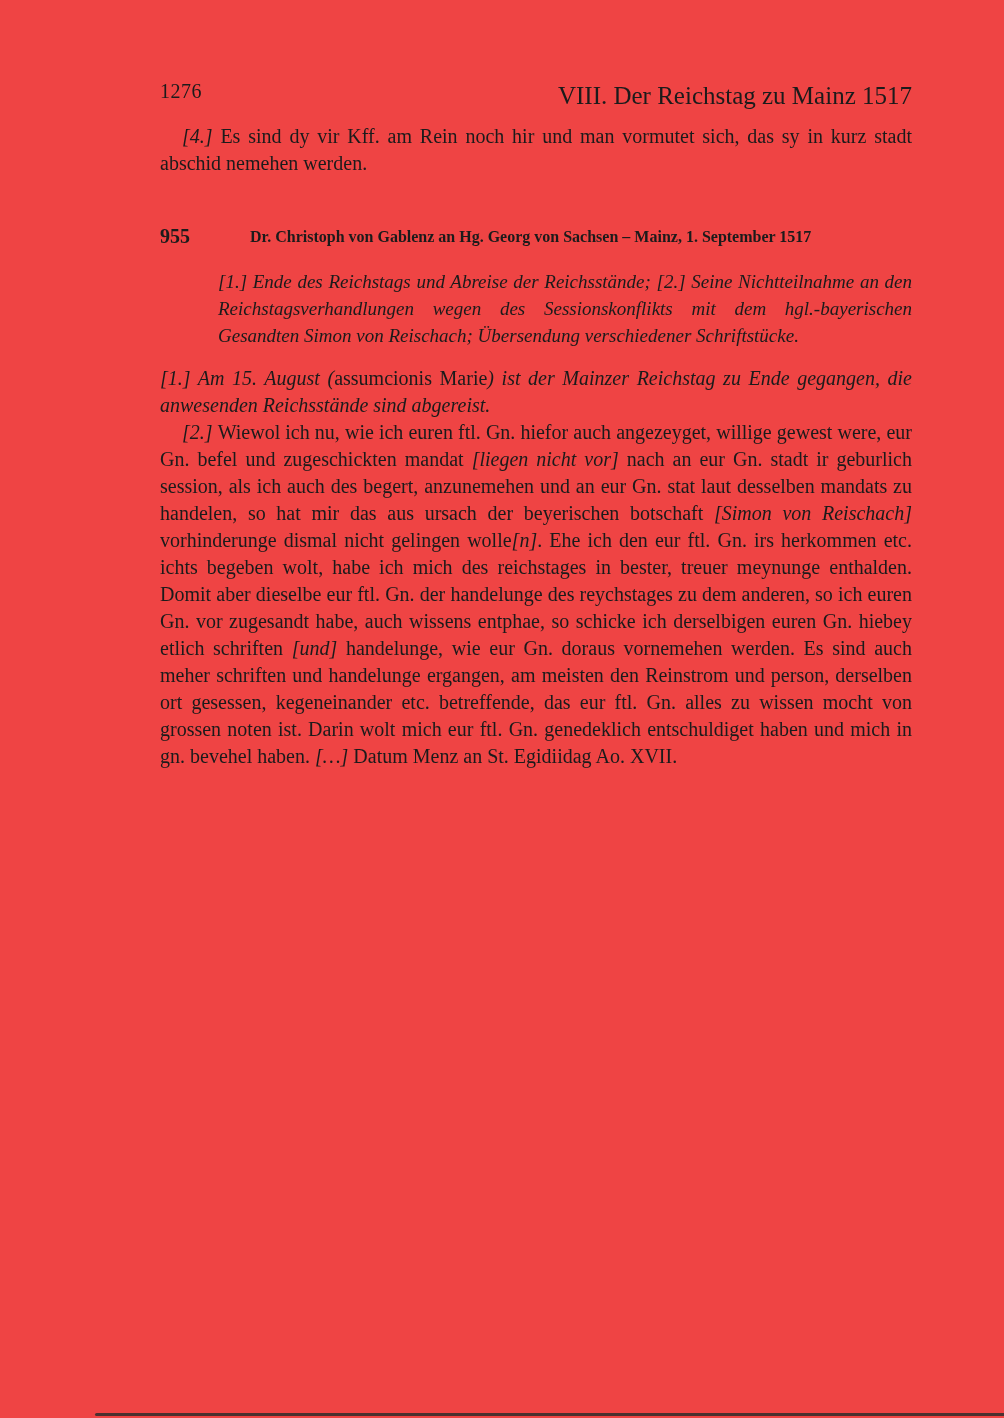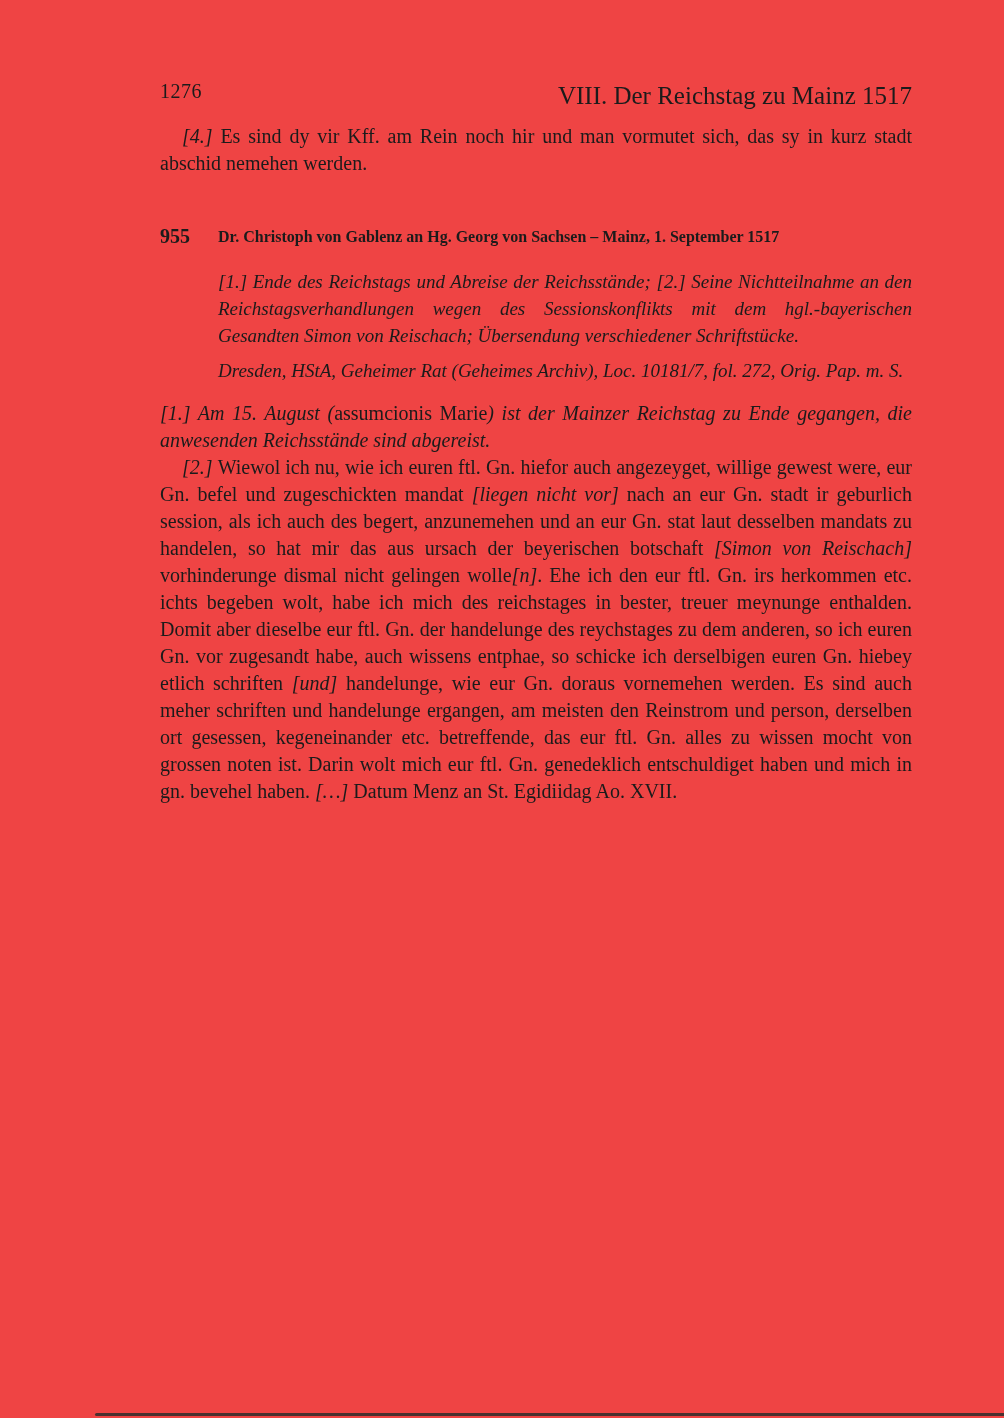--- a/index.html
+++ b/index.html
@@ -40,20 +40,21 @@
     text-align: justify;
   }
   .indent { text-indent: 22px; }
   .entry { margin-top: 46px; }
   .entry-heading {
     display: flex;
     align-items: center;
     font-weight: bold;
     font-size: 20px;
     line-height: 27px;
+    gap: 32px;
   }
   .entry-number { width: 58px; flex-shrink: 0; }
   .entry-title { flex: 1; font-weight: bold; font-size: 16px; line-height: 27px; }
   .entry-summary {
     margin-left: 58px;
     margin-top: 18px;
     font-size: 19px;
     line-height: 27px;
     text-align: justify;
   }
@@ -93,21 +94,20 @@
 
   <section class="entry">
 
     <div class="entry-heading">
       <span class="entry-number">955</span>
       <div class="entry-title">Dr. Christoph von Gablenz an Hg. Georg von Sachsen – Mainz, 1. September 1517</div>
     </div>
 
     <p class="entry-summary"><span class="seg-italic">[1.] Ende des Reichstags und Abreise der Reichsstände; [2.] Seine Nichtteilnahme an den Reichstagsverhandlungen wegen des Sessionskonflikts mit dem hgl.-bayerischen Gesandten Simon von Reischach; Übersendung verschiedener Schriftstücke.</span></p>
 
-    <p class="entry-source">Dresden, HStA, Geheimer Rat (Geheimes Archiv), Loc. 10181/7, fol. 272, Orig. Pap. m. S.</p>
 
     <p class="para body-para-first"><span class="seg-italic">[1.] Am 15. August (</span><span class="seg-normal">assumcionis Marie</span><span class="seg-italic">) ist der Mainzer Reichstag zu Ende gegangen, die anwesenden Reichsstände sind abgereist.</span></p>
 
     <p class="para indent"><span class="seg-italic">[2.] </span><span class="seg-normal">Wiewol ich nu, wie ich euren ftl. Gn. hiefor auch angezeyget, willige gewest were, eur Gn. befel und zugeschickten mandat </span><span class="seg-italic">[liegen nicht vor]</span><span class="seg-normal"> nach an eur Gn. stadt ir geburlich session, als ich auch des begert, anzunemehen und an eur Gn. stat laut desselben mandats zu handelen, so hat mir das aus ursach der beyerischen botschaft </span><span class="seg-italic">[Simon von Reischach]</span><span class="seg-normal"> vorhinderunge dismal nicht gelingen wolle</span><span class="seg-italic">[n]</span><span class="seg-normal">. Ehe ich den eur ftl. Gn. irs herkommen etc. ichts begeben wolt, habe ich mich des reichstages in bester, treuer meynunge enthalden. Domit aber dieselbe eur ftl. Gn. der handelunge des reychstages zu dem anderen, so ich euren Gn. vor zugesandt habe, auch wissens entphae, so schicke ich derselbigen euren Gn. hiebey etlich schriften </span><span class="seg-italic">[und]</span><span class="seg-normal"> handelunge, wie eur Gn. doraus vornemehen werden. Es sind auch meher schriften und handelunge ergangen, am meisten den Reinstrom und person, derselben ort gesessen, kegeneinander etc. betreffende, das eur ftl. Gn. alles zu wissen mocht von grossen noten ist. Darin wolt mich eur ftl. Gn. genedeklich entschuldiget haben und mich in gn. bevehel haben. </span><span class="seg-italic">[…] </span><span class="seg-normal">Datum Menz an St. Egidiidag Ao. XVII.</span></p>
 
   </section>
 
   <div class="scan-artifact-line"></div>
 
 </div>

